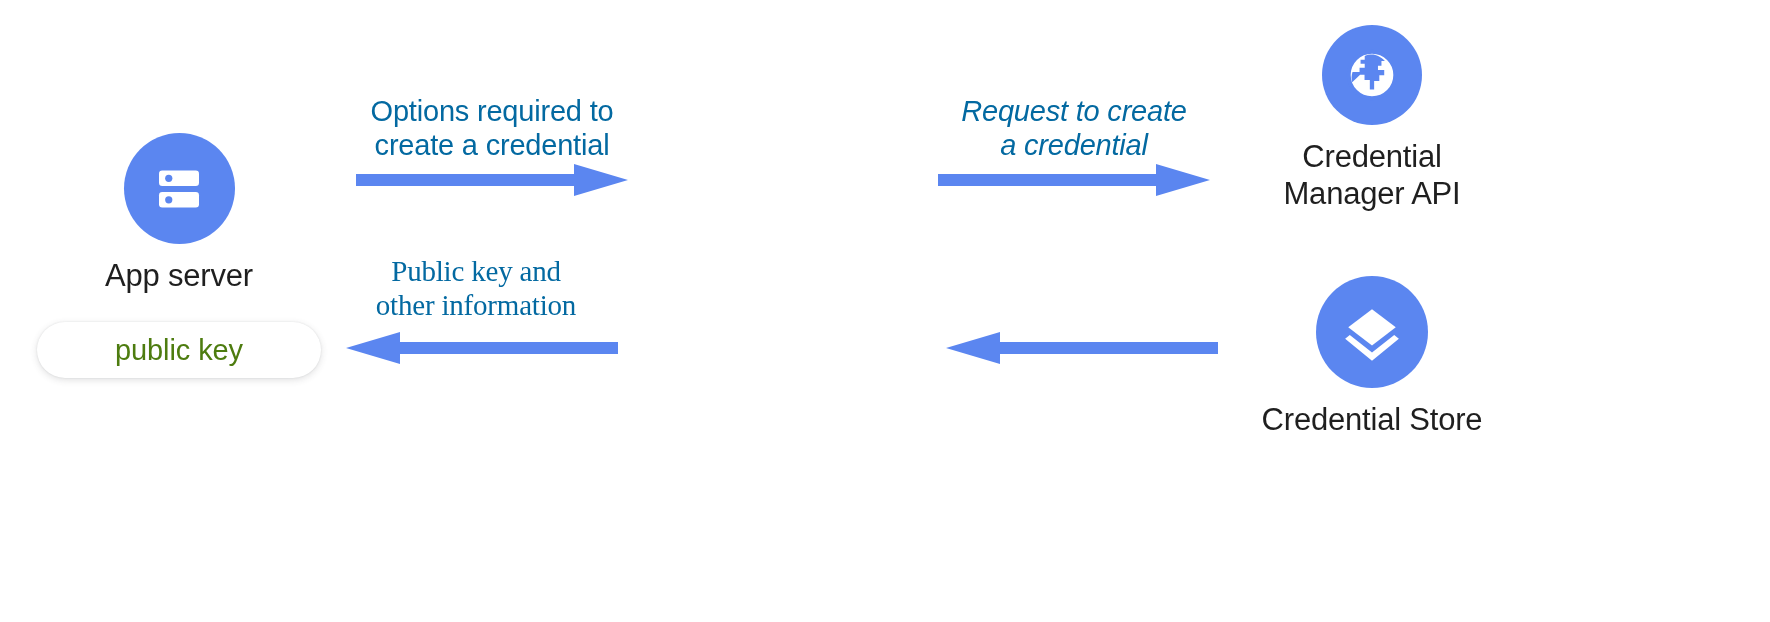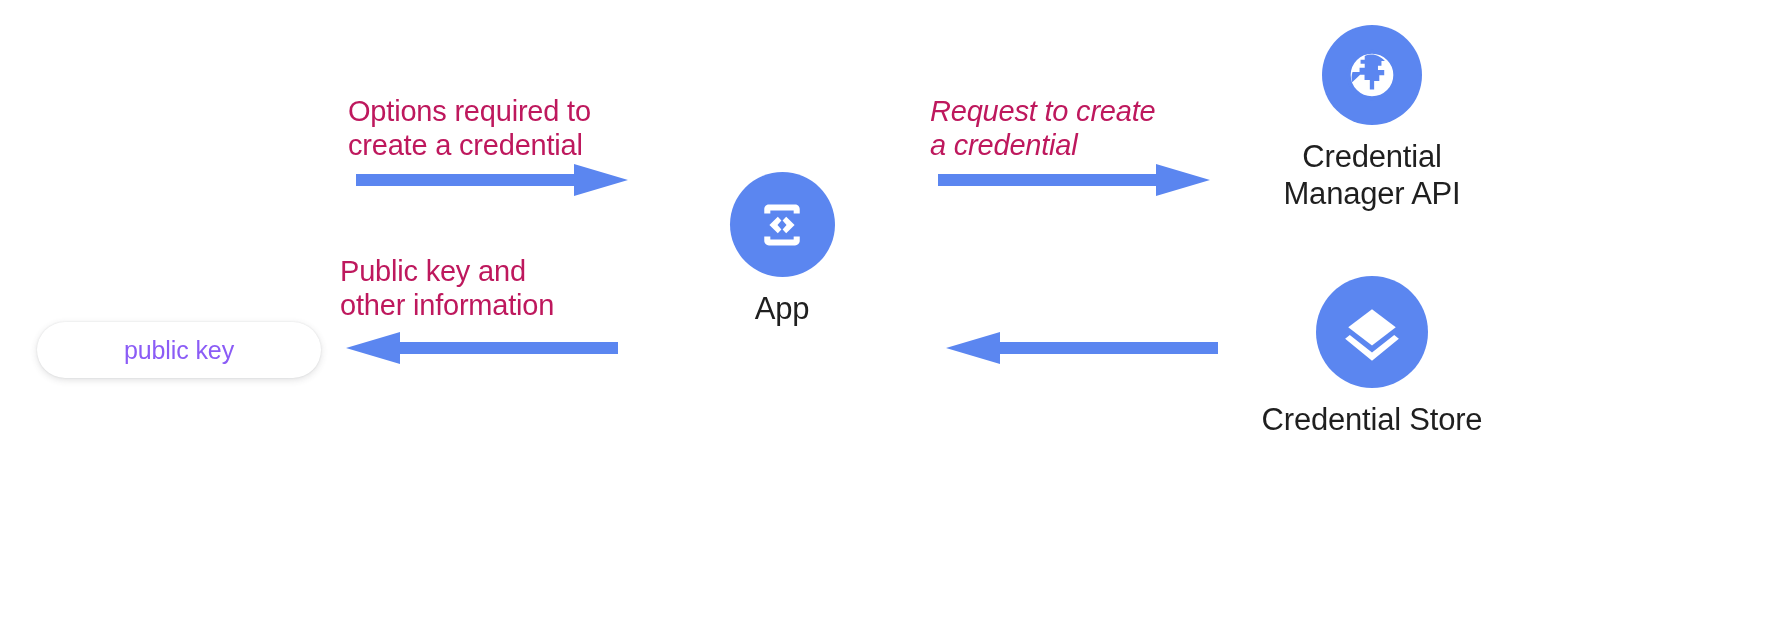--- a/index.html
+++ b/index.html
@@ -52,80 +52,81 @@
 
   
   .pill {
     position: absolute;
     background: #ffffff;
     border-radius: 999px;
     box-shadow: 0 2px 7px rgba(60,64,67,0.16), 0 0 2px rgba(60,64,67,0.12);
     display: flex;
     align-items: center;
     justify-content: center;
-    font-size: 25px;
-    color: #8b5cf6;
+    font-size: 29px;
+    color: #4d7c0f;
     letter-spacing: -0.1px;
   }
   .arrow {
     display: block;
   }
 
   
   .caption {
     position: absolute;
     font-size: 29px;
     line-height: 1.16;
-    color: #be185d;
+    text-align: center;
+    color: #0369a1;
     white-space: pre-line;
     letter-spacing: -0.2px;
   }
   .caption.mono {
     font-family: "Liberation Mono", "DejaVu Sans Mono", monospace;
     font-size: 28px;
     letter-spacing: -0.5px;
   }
 </style>
 </head>
 <body>
 
 <div id="diagram">
 
+  <div class="node" style="left:104px; top:133px; width:150px;">
+    <div class="circle" style="width: 111px; height: 111px; background: rgb(91, 134, 240);">
+      <svg width="60" height="60" viewBox="0 0 24 24" aria-hidden="true">
+        <rect x="4" y="4.6" width="16" height="6.2" rx="1.3" fill="#ffffff"></rect>
+        <rect x="4" y="13.2" width="16" height="6.2" rx="1.3" fill="#ffffff"></rect>
+        <circle cx="7.9" cy="7.7" r="1.45" fill="#5B86F0"></circle>
+        <circle cx="7.9" cy="16.3" r="1.45" fill="#5B86F0"></circle>
+      </svg>
+    </div>
+    <div class="node-label">App server</div>
+  </div>
 
   <div class="pill" style="left:37px; top:322px; width:284px; height:56px;">
     <span>public key</span>
   </div>
 
   <div class="caption" style="left:348px; top:95px; width:288px;">Options required to
 create a credential</div>
 
   <svg class="arrow" style="position:absolute; left:356px; top:163px;" width="272" height="34" viewBox="0 0 272 34" aria-hidden="true">
     <rect x="0" y="11" width="228" height="12" fill="#5B86F0"></rect>
     <polygon points="218,1 272,17 218,33" fill="#5B86F0"></polygon>
   </svg>
 
-  <div class="caption" style="left:340px; top:255px; width:288px;">Public key and
+  <div class="caption" style="left:332px; top:255px; width:288px;font-family:Liberation Serif, serif;">Public key and
 other information</div>
 
   <svg class="arrow" style="position:absolute; left:337px; top:331px;" width="281" height="34" viewBox="0 0 281 34" aria-hidden="true">
     <rect x="53" y="11" width="228" height="12" fill="#5B86F0"></rect>
     <polygon points="63,1 63,33 9,17" fill="#5B86F0"></polygon>
   </svg>
 
-  <div class="node" style="left:712px; top:172px; width:140px;">
-    <div class="circle" style="width: 105px; height: 105px; background: rgb(91, 134, 240);">
-      <svg width="56" height="56" viewBox="0 0 24 24" aria-hidden="true">
-        <path d="M6.4 3.2h11.2c1.1 0 2 0.9 2 2v1.9h-2.6V5.8H7v1.3H4.4V5.2c0-1.1 0.9-2 2-2z" fill="#ffffff"></path>
-        <path d="M4.4 16.9H7v1.3h10v-1.3h2.6v1.9c0 1.1-0.9 2-2 2H6.4c-1.1 0-2-0.9-2-2v-1.9z" fill="#ffffff"></path>
-        <path d="M10.2 8.5 6.6 12l3.6 3.5 1.55-1.55L10.05 12l1.7-1.95z" fill="#ffffff"></path>
-        <path d="M13.8 8.5 17.4 12l-3.6 3.5-1.55-1.55L13.95 12l-1.7-1.95z" fill="#ffffff"></path>
-      </svg>
-    </div>
-    <div class="node-label">App</div>
-  </div>
 
   <div class="caption" style="left:930px; top:95px; width:288px;font-style:italic;">Request to create
 a credential</div>
 
   <svg class="arrow" style="position:absolute; left:938px; top:163px;" width="272" height="34" viewBox="0 0 272 34" aria-hidden="true">
     <rect x="0" y="11" width="228" height="12" fill="#5B86F0"></rect>
     <polygon points="218,1 272,17 218,33" fill="#5B86F0"></polygon>
   </svg>
 
 

